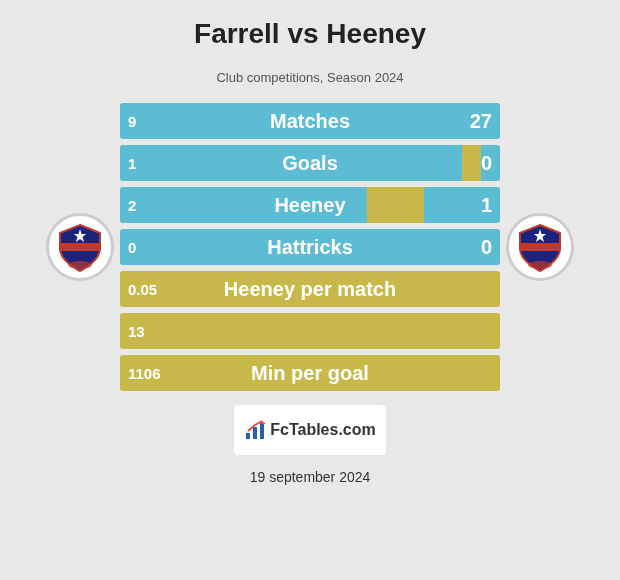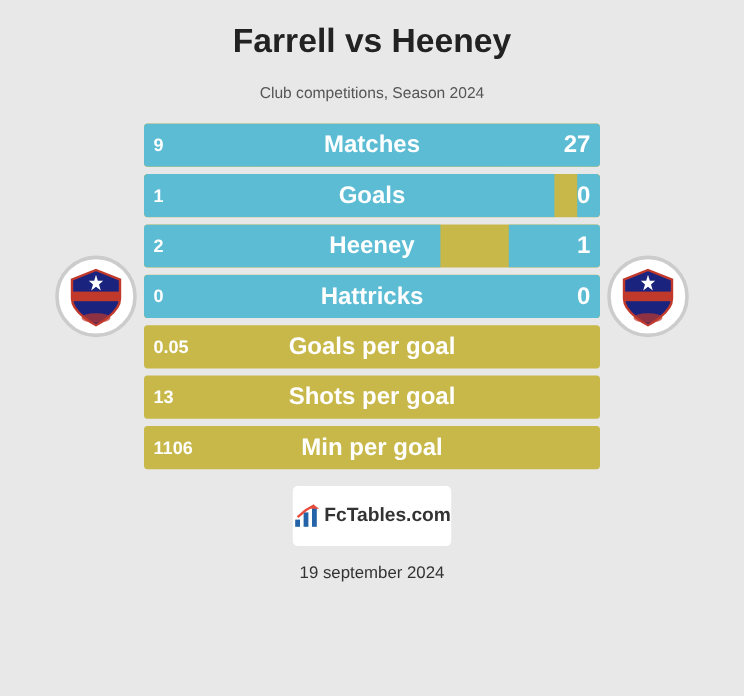--- a/index.html
+++ b/index.html
@@ -141,21 +141,21 @@
       left: 50%;
       transform: translateX(-50%);
       font-size: 20px;
       font-weight: bold;
       color: white;
       z-index: 2;
       white-space: nowrap;
     }
 
     .logo-watermark {
-      width: 132px;
+      width: 152px;
       height: 50px;
       background: white;
       border-radius: 4px;
       display: flex;
       align-items: center;
       justify-content: center;
       margin: 14px auto 10px;
     }
 
     .date-text {
@@ -228,27 +228,26 @@
             <div class="stat-bar-left" style="width: 50%;"></div>
             <div class="stat-bar-right" style="width: 50%;"></div>
             <span class="stat-left-value">0</span>
             <span class="stat-label">Hattricks</span>
             <span class="stat-right-value">0</span>
           </div>
         </div>
         <div class="stat-row">
           <div class="stat-bar-bg">
             <span class="stat-left-value">0.05</span>
-            <span class="stat-label">Goals per goal</span>
+            <span class="stat-label">Heeney per match</span>
           </div>
         </div>
         <div class="stat-row">
           <div class="stat-bar-bg">
             <span class="stat-left-value">13</span>
-            <span class="stat-label">Shots per goal</span>
           </div>
         </div>
         <div class="stat-row">
           <div class="stat-bar-bg">
             <span class="stat-left-value">1106</span>
             <span class="stat-label">Min per goal</span>
           </div>
         </div>
       </div>
 

